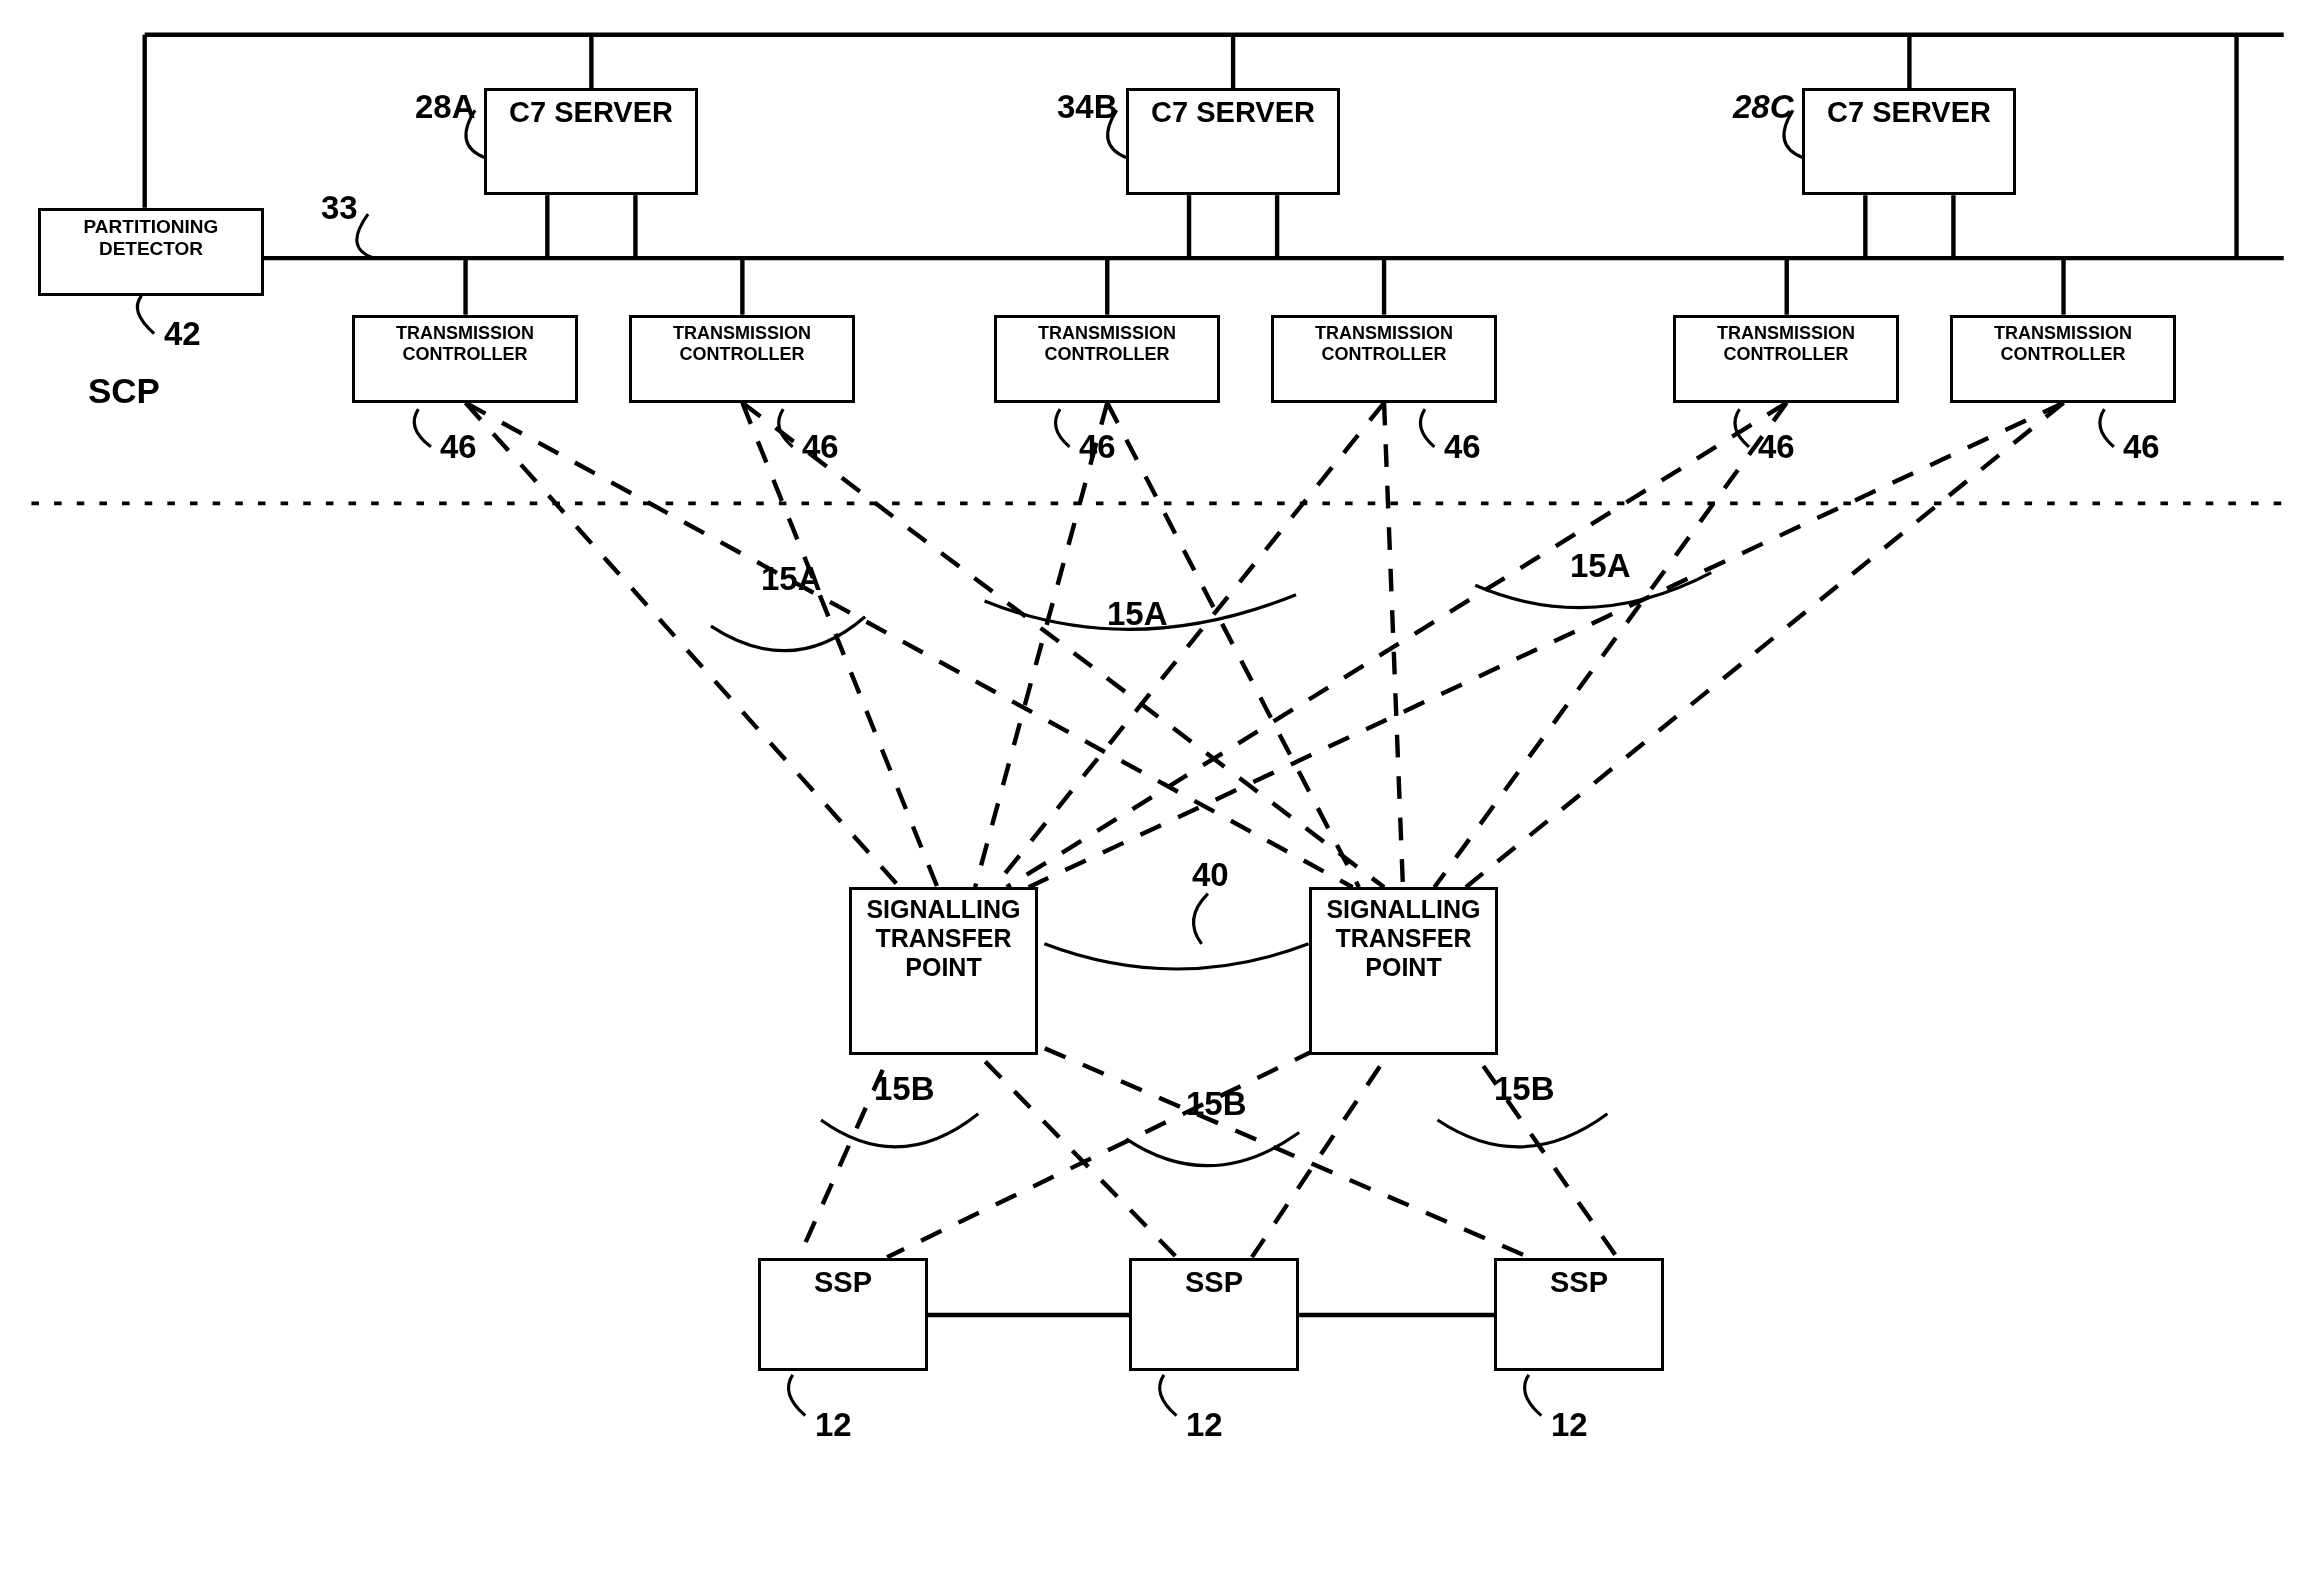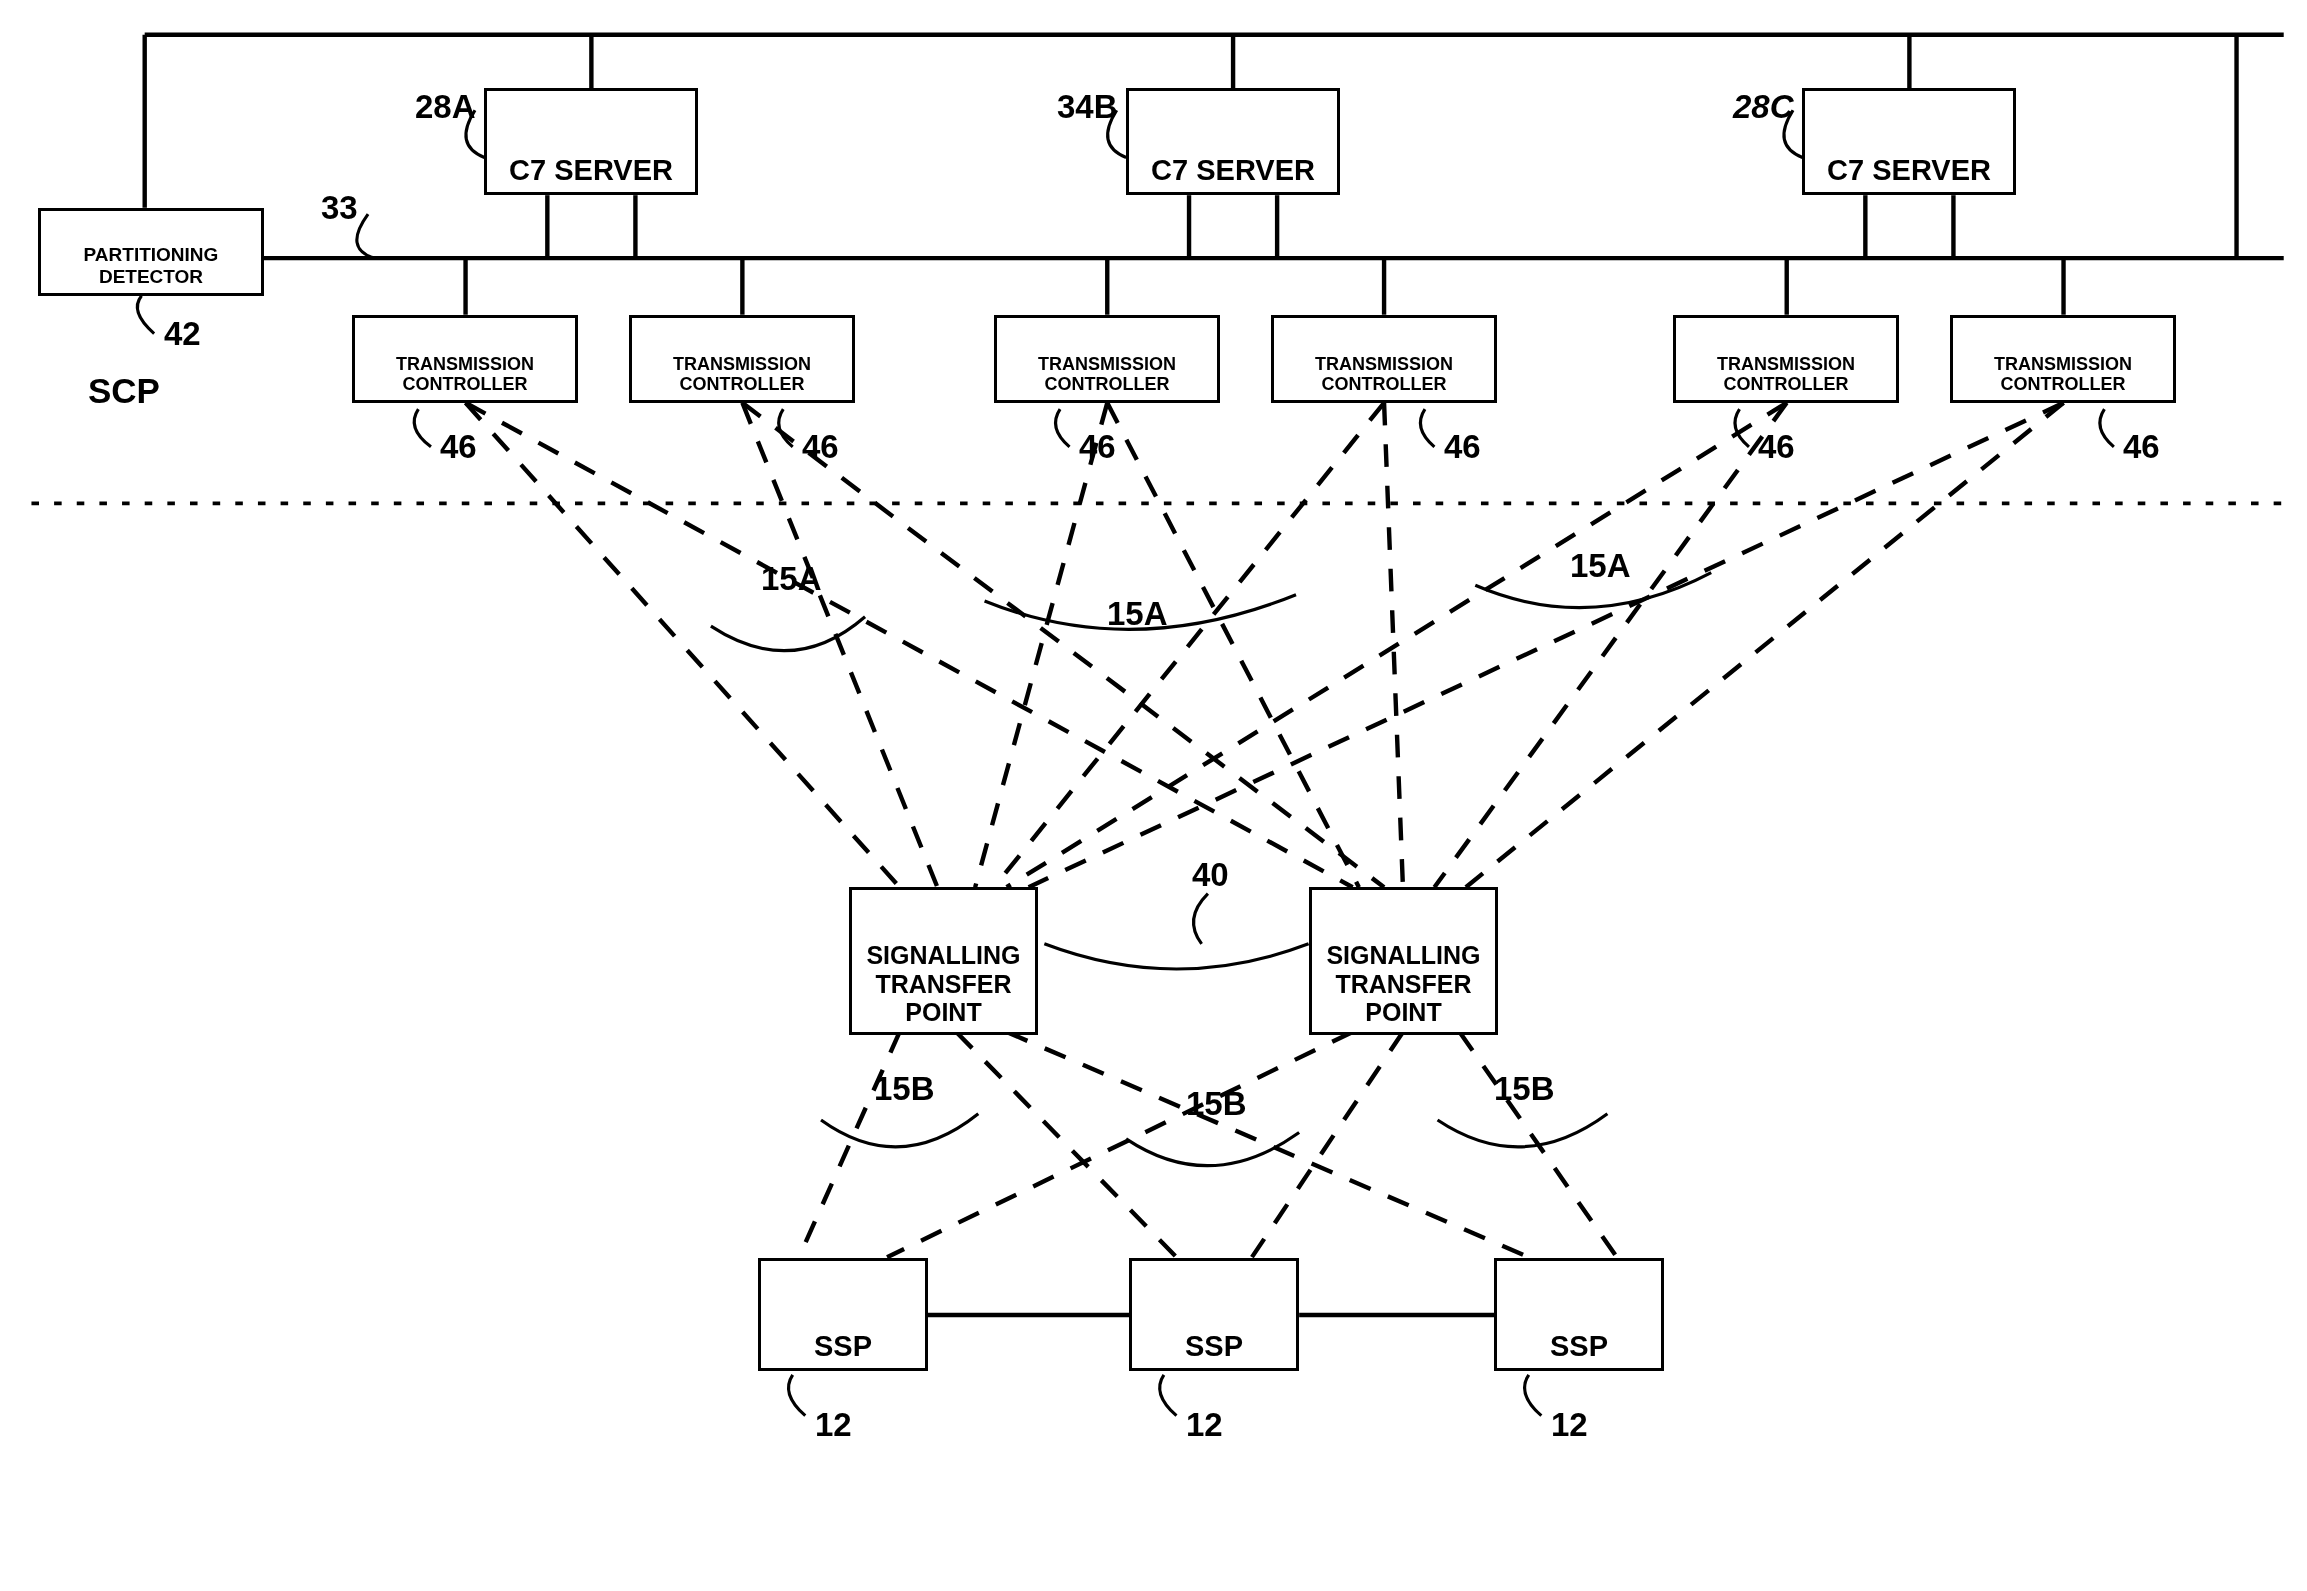--- a/index.html
+++ b/index.html
@@ -11,35 +11,35 @@
     position: relative;
   }
   .diagram { position: relative; width: 100%; height: 100%; }
   svg.lines { position: absolute; top: 0; left: 0; width: 100%; height: 100%; pointer-events: none; }
 
   .box {
     position: absolute;
     border: 3.8px solid #000;
     background: #fff;
     display: flex;
-    align-items: flex-end;
+    align-items: flex-start;
     justify-content: center;
     text-align: center;
     font-weight: 600;
     line-height: 1.15;
     padding: 5px;
   }
   .label {
     position: absolute;
     font-weight: 600;
     text-align: center;
   }
   .c7 { width: 214px; height: 107px; font-size: 29px; }
   .tc { width: 226px; height: 88px; font-size: 18px; }
-  .stp { width: 189px; height: 148px; font-size: 25px; }
+  .stp { width: 189px; height: 168px; font-size: 25px; }
   .ssp { width: 170px; height: 113px; font-size: 29px; }
   .pd { width: 226px; height: 88px; font-size: 19px; }
   .scp-label { font-size: 35px; }
   .tnd-label { font-size: 34px; line-height: 1.15; text-align: left; }
   .ref { font-size: 33px; }
 </style>
 </head>
 <body>
 
 <div class="diagram">

